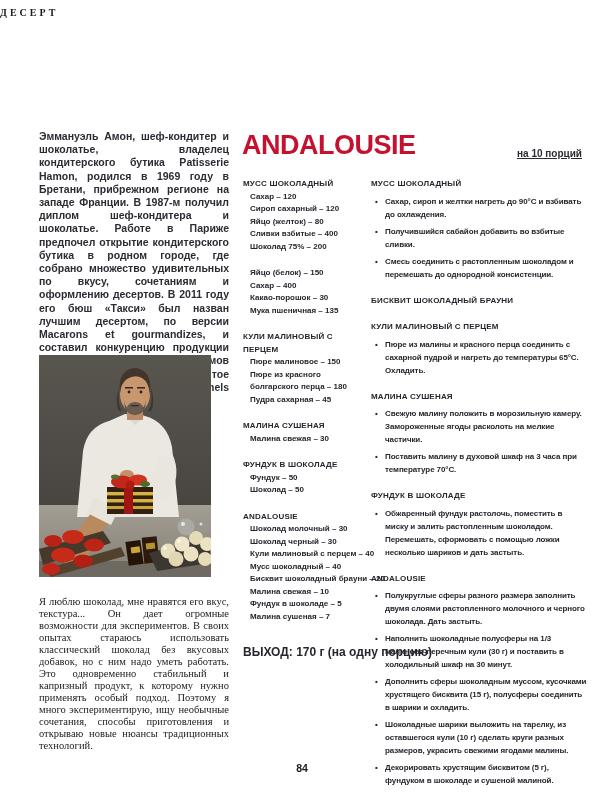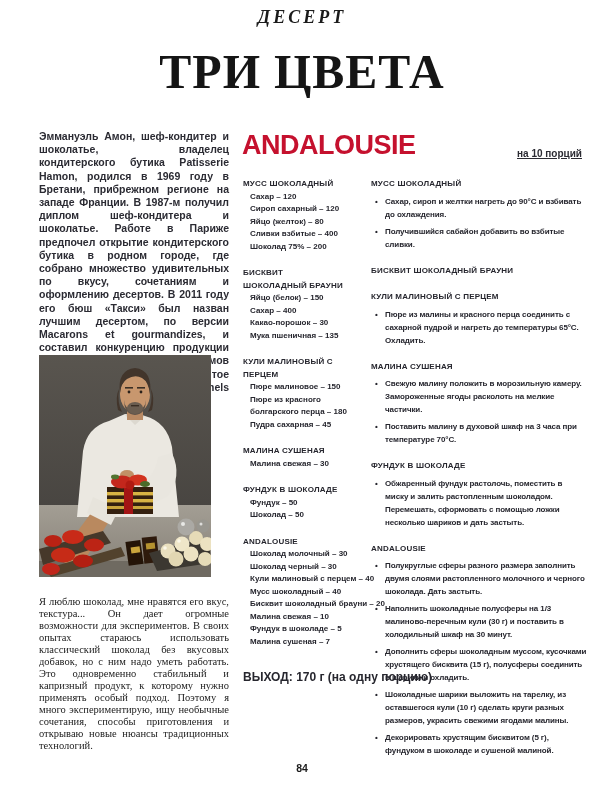--- a/index.html
+++ b/index.html
@@ -1,23 +1,23 @@
 <!DOCTYPE html>
 <html><head>
 <meta charset="utf-8">
 <style>
   html,body{margin:0;padding:0;background:#ffffff;}
   .page{
     position:relative;width:604px;height:799px;background:#ffffff;
     font-family:"Liberation Sans",sans-serif;overflow:hidden;
   }
   .kicker{
-    position:absolute;top:7px;left:0;right:0;text-align:center;
+    position:absolute;top:7px;left:0;right:0;
     font-family:"Liberation Serif",serif;font-weight:bold;
-    font-size:18px;letter-spacing:3px;color:#1b1b1b;font-style:italic;
+    font-size:10px;letter-spacing:3px;color:#1b1b1b;
   }
   .big-title{
     position:absolute;top:44px;left:0;right:0;text-align:center;
     font-family:"Liberation Serif",serif;font-weight:bold;
     font-size:48px;letter-spacing:1px;color:#151515;
   }
   .bio{
     position:absolute;left:39px;top:130px;width:190px;
     font-size:10.5px;font-weight:bold;line-height:13.2px;
     color:#2b2b33;text-align:justify;
@@ -65,21 +65,20 @@
     font-size:10.5px;font-weight:bold;color:#1b1b1b;
   }
 </style>
 </head>
 <body>
 
 <div class="page">
 
   <div class="kicker">ДЕСЕРТ</div>
 
-  <div class="big-title">ТРИ ЦВЕТА</div>
 
   <div class="bio">Эммануэль Амон, шеф-кондитер и шоколатье, владелец кондитерского бутика Patisserie Hamon, родился в 1969 году в Бретани, прибрежном регионе на западе Франции. В 1987-м получил диплом шеф-кондитера и шоколатье. Работе в Париже предпочел открытие кондитерского бутика в родном городе, где собрано множество удивительных по вкусу, сочетаниям и оформлению десертов. В 2011 году его бюш «Такси» был назван лучшим десертом, по версии Macarons et gourmandizes, и составил конкуренцию продукции известных кондитерских домов Франции. Другое его знаменитое изобретение — карамель Caramels P'tit Zef.</div>
 
   <div class="photo">
     <svg width="172" height="222" viewBox="0 0 172 222" xmlns="http://www.w3.org/2000/svg">
       <defs>
         <linearGradient id="bgg" x1="0" y1="0" x2="0" y2="1">
           <stop offset="0" stop-color="#59554f"></stop>
           <stop offset="0.75" stop-color="#474440"></stop>
         </linearGradient>
@@ -171,22 +170,20 @@
   <div class="ingredients" id="ingredients">
       <div class="sec">
         <h3 class="sec-title">МУСС ШОКОЛАДНЫЙ</h3>
         <div class="ing-item">Сахар – 120</div>
         <div class="ing-item">Сироп сахарный – 120</div>
         <div class="ing-item">Яйцо (желток) – 80</div>
         <div class="ing-item">Сливки взбитые – 400</div>
         <div class="ing-item">Шоколад 75% – 200</div>
       </div>
       <div class="sec">
-        <h3 class="sec-title">БИСКВИТ
-ШОКОЛАДНЫЙ БРАУНИ</h3>
         <div class="ing-item">Яйцо (белок) – 150</div>
         <div class="ing-item">Сахар – 400</div>
         <div class="ing-item">Какао-порошок – 30</div>
         <div class="ing-item">Мука пшеничная – 135</div>
       </div>
       <div class="sec">
         <h3 class="sec-title">КУЛИ МАЛИНОВЫЙ С ПЕРЦЕМ</h3>
         <div class="ing-item">Пюре малиновое – 150</div>
         <div class="ing-item">Пюре из красного
 болгарского перца – 180</div>
@@ -213,20 +210,21 @@
         <div class="ing-item">Малина сушеная – 7</div>
       </div>
       <div class="yield">ВЫХОД: 170 г (на одну порцию)</div>
     </div>
 
   <div class="method" id="method">
       <div class="sec">
         <h3 class="sec-title">МУСС ШОКОЛАДНЫЙ</h3>
         <div class="step">Сахар, сироп и желтки нагреть до 90°С и взбивать до охлаждения.</div>
         <div class="step">Получившийся сабайон добавить во взбитые сливки.</div>
+        <div class="step">Смесь соединить с растопленным шоколадом и перемешать до однородной консистенции.</div>
       </div>
       <div class="sec">
         <h3 class="sec-title">БИСКВИТ ШОКОЛАДНЫЙ БРАУНИ</h3>
       </div>
       <div class="sec">
         <h3 class="sec-title">КУЛИ МАЛИНОВЫЙ С ПЕРЦЕМ</h3>
         <div class="step">Пюре из малины и красного перца соединить с сахарной пудрой и нагреть до температуры 65°С. Охладить.</div>
       </div>
       <div class="sec">
         <h3 class="sec-title">МАЛИНА СУШЕНАЯ</h3>

